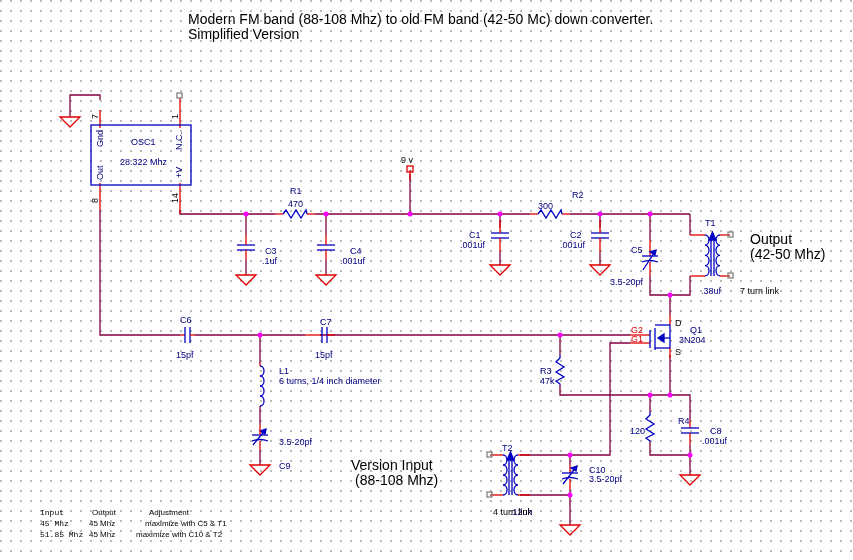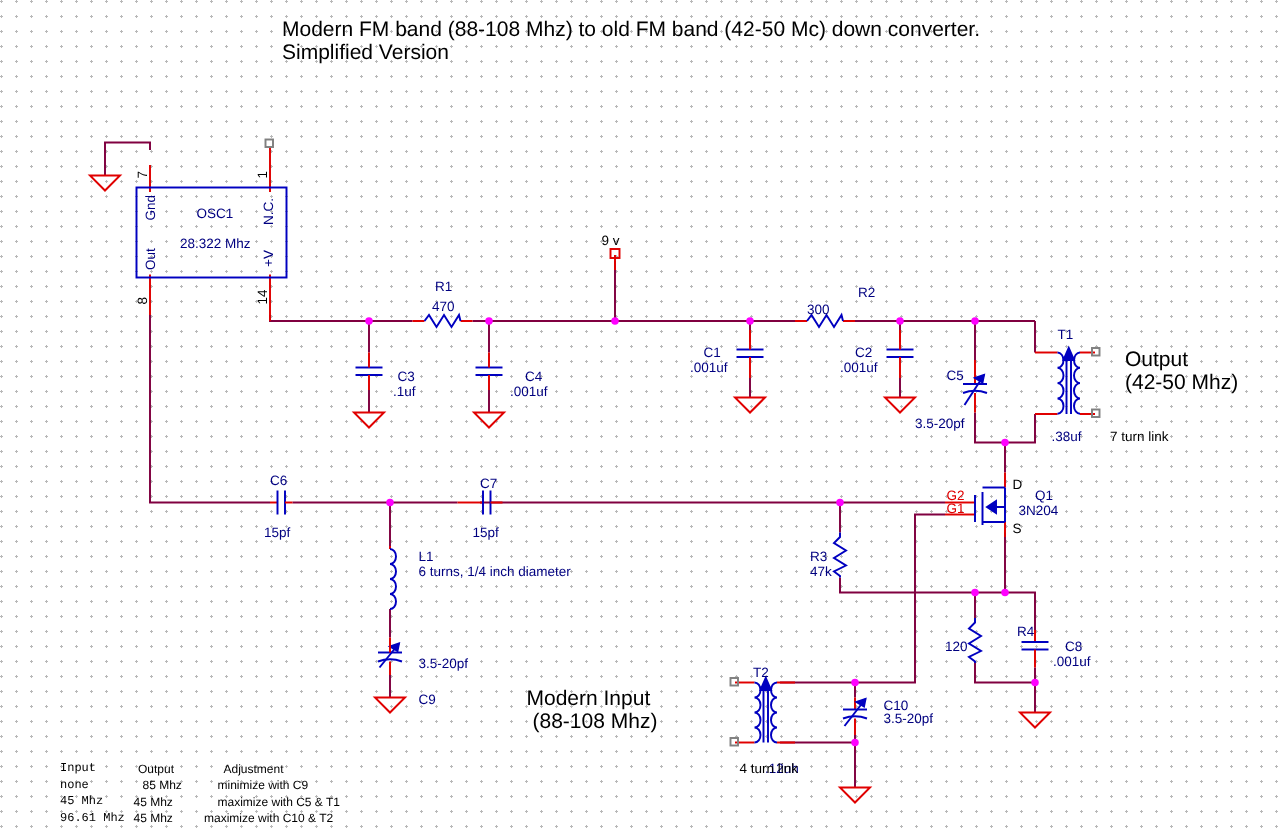--- a/index.html
+++ b/index.html
@@ -325,44 +325,39 @@
 <div class="lbl" style="left:679px; top:335px;">3N204</div>
 
 <div class="lbl" style="left:540px; top:366px;text-align:right;">R3</div>
 <div class="lbl" style="left:540px; top:376px;">47k</div>
 
 <div class="lbl" style="left:630px; top:416px;padding-left:48px;">R4</div>
 <div class="lbl" style="left:630px; top:426px;">120</div>
 <div class="lbl" style="left:710px; top:426px;">C8</div>
 <div class="lbl" style="left:702px; top:436px;">.001uf</div>
 
-<div class="lbl big" style="left:351px; top:458px;">Modern Input</div>
+<div class="lbl big" style="left:351px; top:458px;">Version Input</div>
 <div class="lbl big" style="left:355px; top:473px;">(88-108 Mhz)</div>
 
 <div class="lbl" style="left:502px; top:443px;">T2</div>
 <div class="lbl" style="left:510px; top:507px;">.12uh</div>
 <div class="lbl blk" style="left:450px; top:507px;margin-left:43px;">4 turn link</div>
 
 <div class="lbl" style="left:589px; top:465px;">C10</div>
 <div class="lbl" style="left:589px; top:474px;">3.5-20pf</div>
 
 <div class="tbl">
   <div class="row">
     <span class="c1">Input</span>
     <span class="c2" style="padding-left:3px;">Output</span>
     <span class="c3" style="padding-left:12px;">Adjustment</span>
   </div>
   <div class="row">
-    <span class="c1">none</span>
-    <span class="c2" style="padding-left:6px;">85 Mhz</span>
-    <span class="c3" style="padding-left:5px;">minimize with C9</span>
-  </div>
-  <div class="row">
     <span class="c1">45 Mhz</span>
     <span class="c2" style="padding-left:0px;">45 Mhz</span>
     <span class="c3" style="padding-left:11px;">maximize with C5 &amp; T1</span>
   </div>
   <div class="row">
-    <span class="c1">96.61 Mhz</span>
+    <span class="c1">51.85 Mhz</span>
     <span class="c2" style="padding-left:0px;">45 Mhz</span>
     <span class="c3" style="padding-left:2px;">maximize with C10 &amp; T2</span>
   </div>
 </div>
 
 </body></html>

